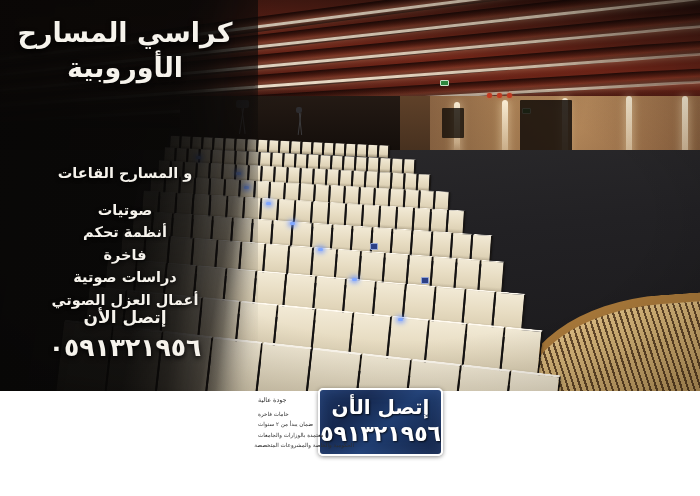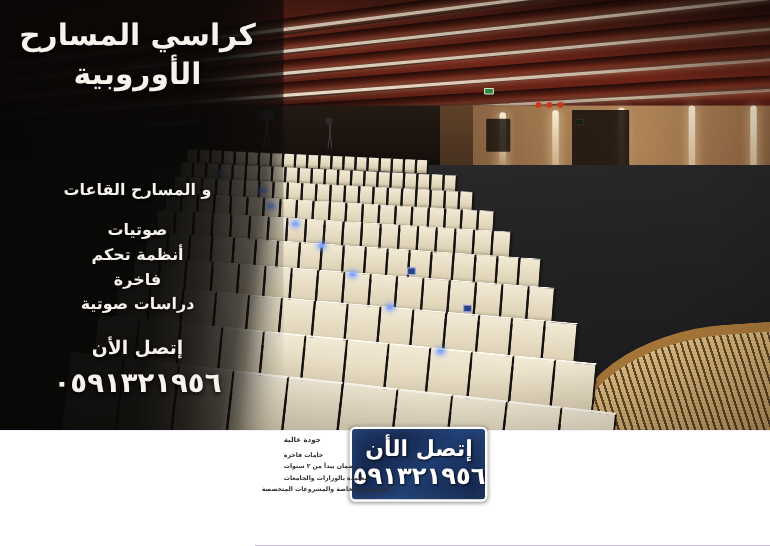--- a/index.html
+++ b/index.html
@@ -6,21 +6,21 @@
   * { box-sizing: border-box; margin: 0; padding: 0; }
   html, body {
     width: 700px; height: 496px;
     background: #ffffff;
     font-family: "DejaVu Sans", "Liberation Sans", sans-serif;
     overflow: hidden;
   }
   #ad {
     position: relative;
     width: 700px; height: 496px;
-    background: #8b5cf6;
+    background: #f0abfc;
     overflow: hidden;
   }
 
   
   .photo {
     position: absolute;
     left: 0; top: 0;
     width: 700px; height: 391px;
     overflow: hidden;
     background: #1a1512;
@@ -297,21 +297,21 @@
     text-shadow: 1px 1px 2px rgba(0,0,0,.75);
   }
   .features {
     position: absolute;
     left: 258px; top: 4px;
     width: 96px;
     text-align: left;
     direction: rtl;
     color: #2d2d2d;
     font-size: 5.6px;
-    font-weight: 700;
+    font-weight: 400;
     line-height: 1.85;
   }
   .features div { white-space: nowrap; }
   .features .f0 { font-size: 6.4px; margin-bottom: 2px; }
 
   .watermark {
     position: absolute;
     left: 520px; top: 436px;
     width: 178px; height: 58px;
     opacity: .92;
@@ -589,20 +589,21 @@
       </div>
 
       <div class="svcs">
         <br>
         <span>و المسارح القاعات</span>
         <span class="gap"></span>
         <span>صوتيات</span><br>
         <span>أنظمة تحكم</span><br>
         <span>فاخرة</span><br>
         <span>دراسات صوتية</span><br>
+        <span>أعمال العزل الصوتي</span>
       </div>
 
       <div class="cta">
         <span>إتصل الأن</span>
         <span class="num">٠٥٩١٣٢١٩٥٦</span>
       </div>
     </div>
   </div>
 
   <div class="banner">

